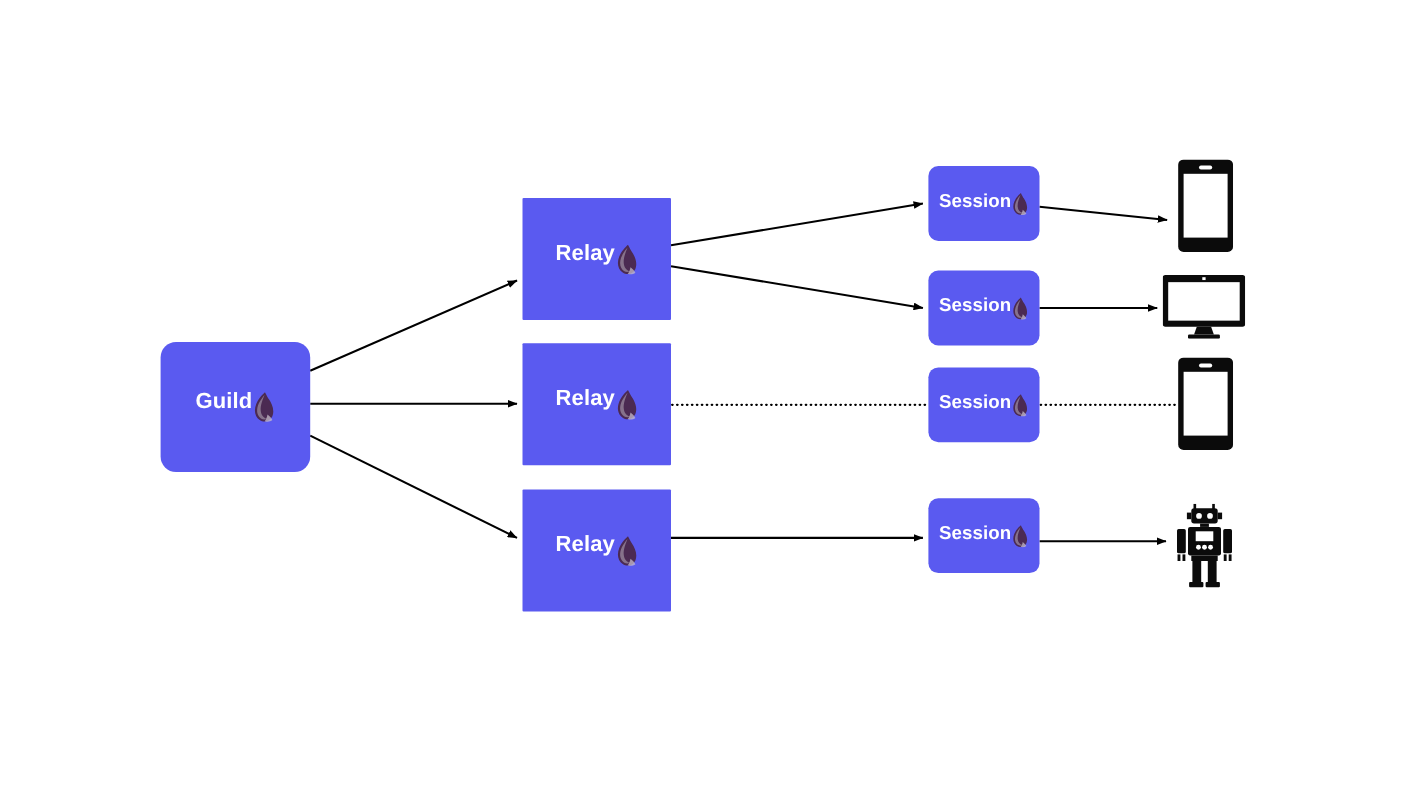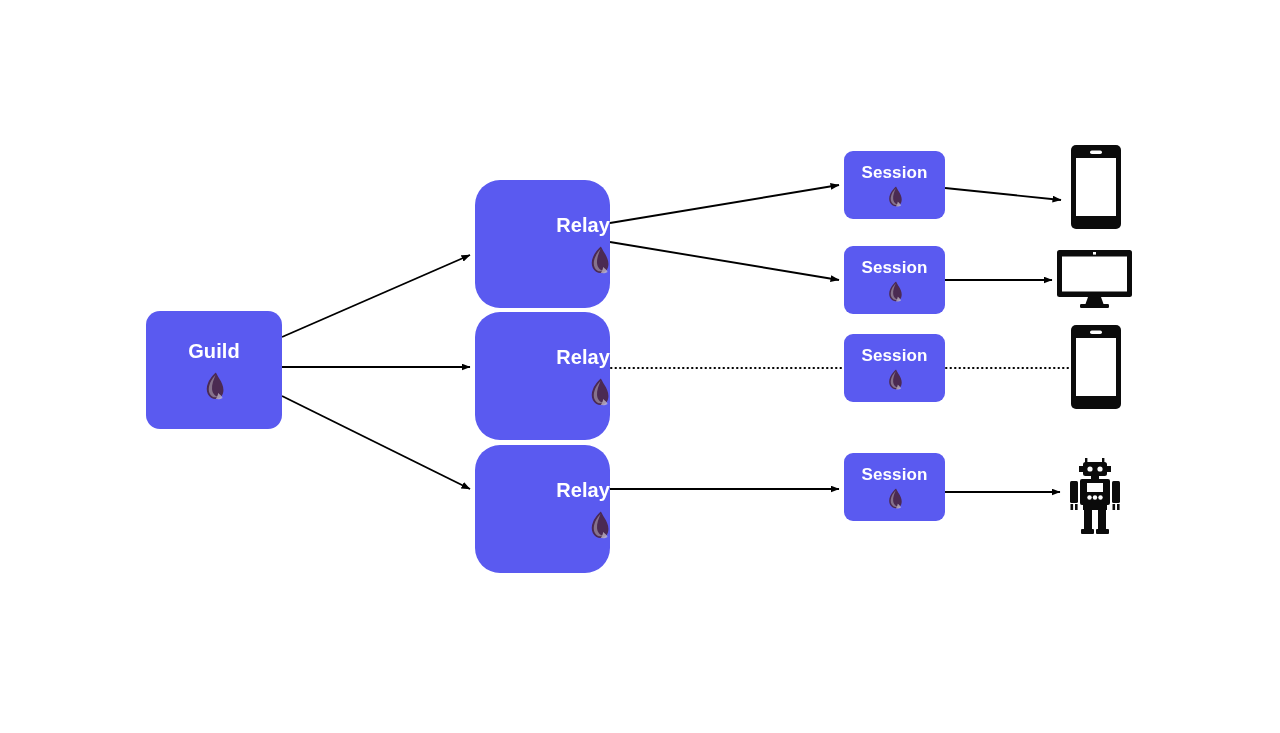--- a/index.html
+++ b/index.html
@@ -23,35 +23,35 @@
     top: 0;
     width: 1280px;
     height: 733px;
     pointer-events: none;
   }
   .node {
     position: absolute;
     background: #5A5AF0;
     border-radius: 12px;
     display: flex;
-    flex-direction: column;
+    flex-direction: row;
     align-items: center;
     justify-content: center;
     box-sizing: border-box;
   }
   .node-label {
     color: #ffffff;
     font-weight: bold;
     letter-spacing: 0.1px;
     line-height: 1;
     text-align: center;
     white-space: nowrap;
   }
   .node-guild   { width: 136px; height: 118px; left: 146px; top: 311px; border-radius: 14px; }
-  .node-relay   { width: 135px; height: 128px; left: 475px; border-radius: 25px; align-items: flex-end; }
+  .node-relay   { width: 135px; height: 111px; left: 475px; border-radius: 1px; }
   .node-relay-1 { top: 180px; }
   .node-relay-2 { top: 312px; }
   .node-relay-3 { top: 445px; }
   .node-session { width: 101px; height: 68px; left: 844px; border-radius: 9px; }
   .node-session-1 { top: 151px; }
   .node-session-2 { top: 246px; }
   .node-session-3 { top: 334px; }
   .node-session-4 { top: 453px; }
 
   .node-guild .node-label   { font-size: 20px; margin-bottom: 11px; }

